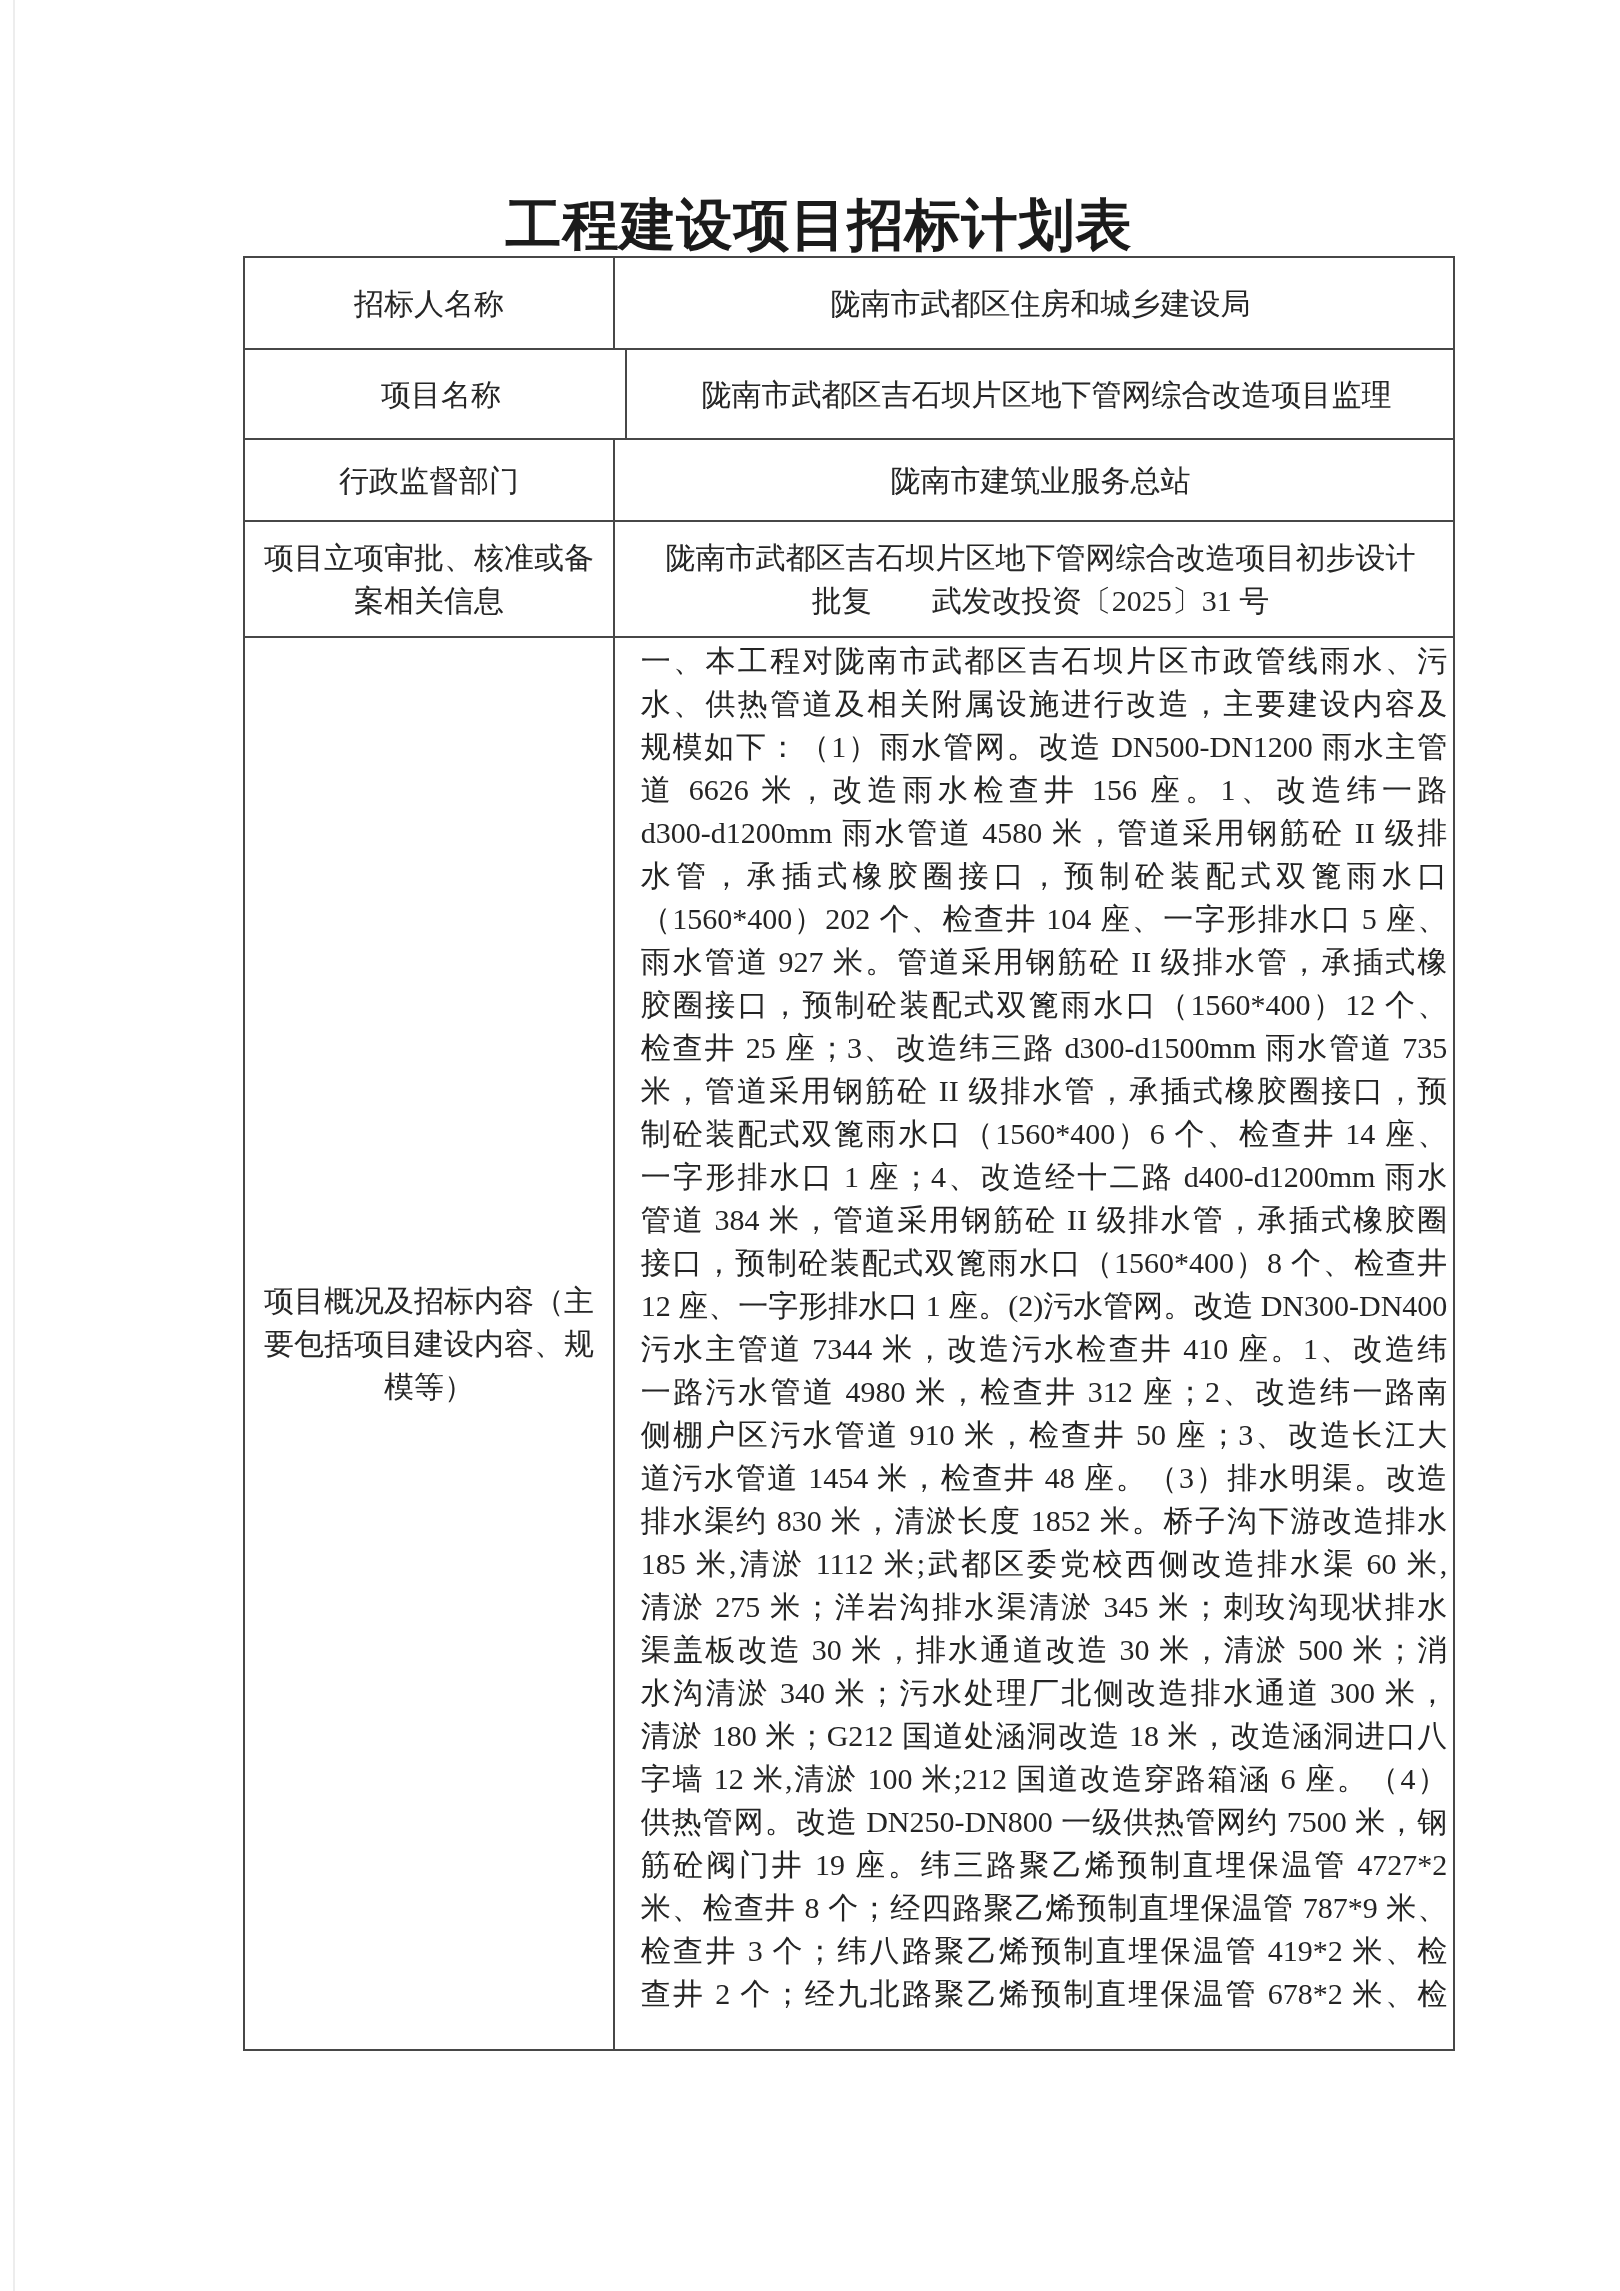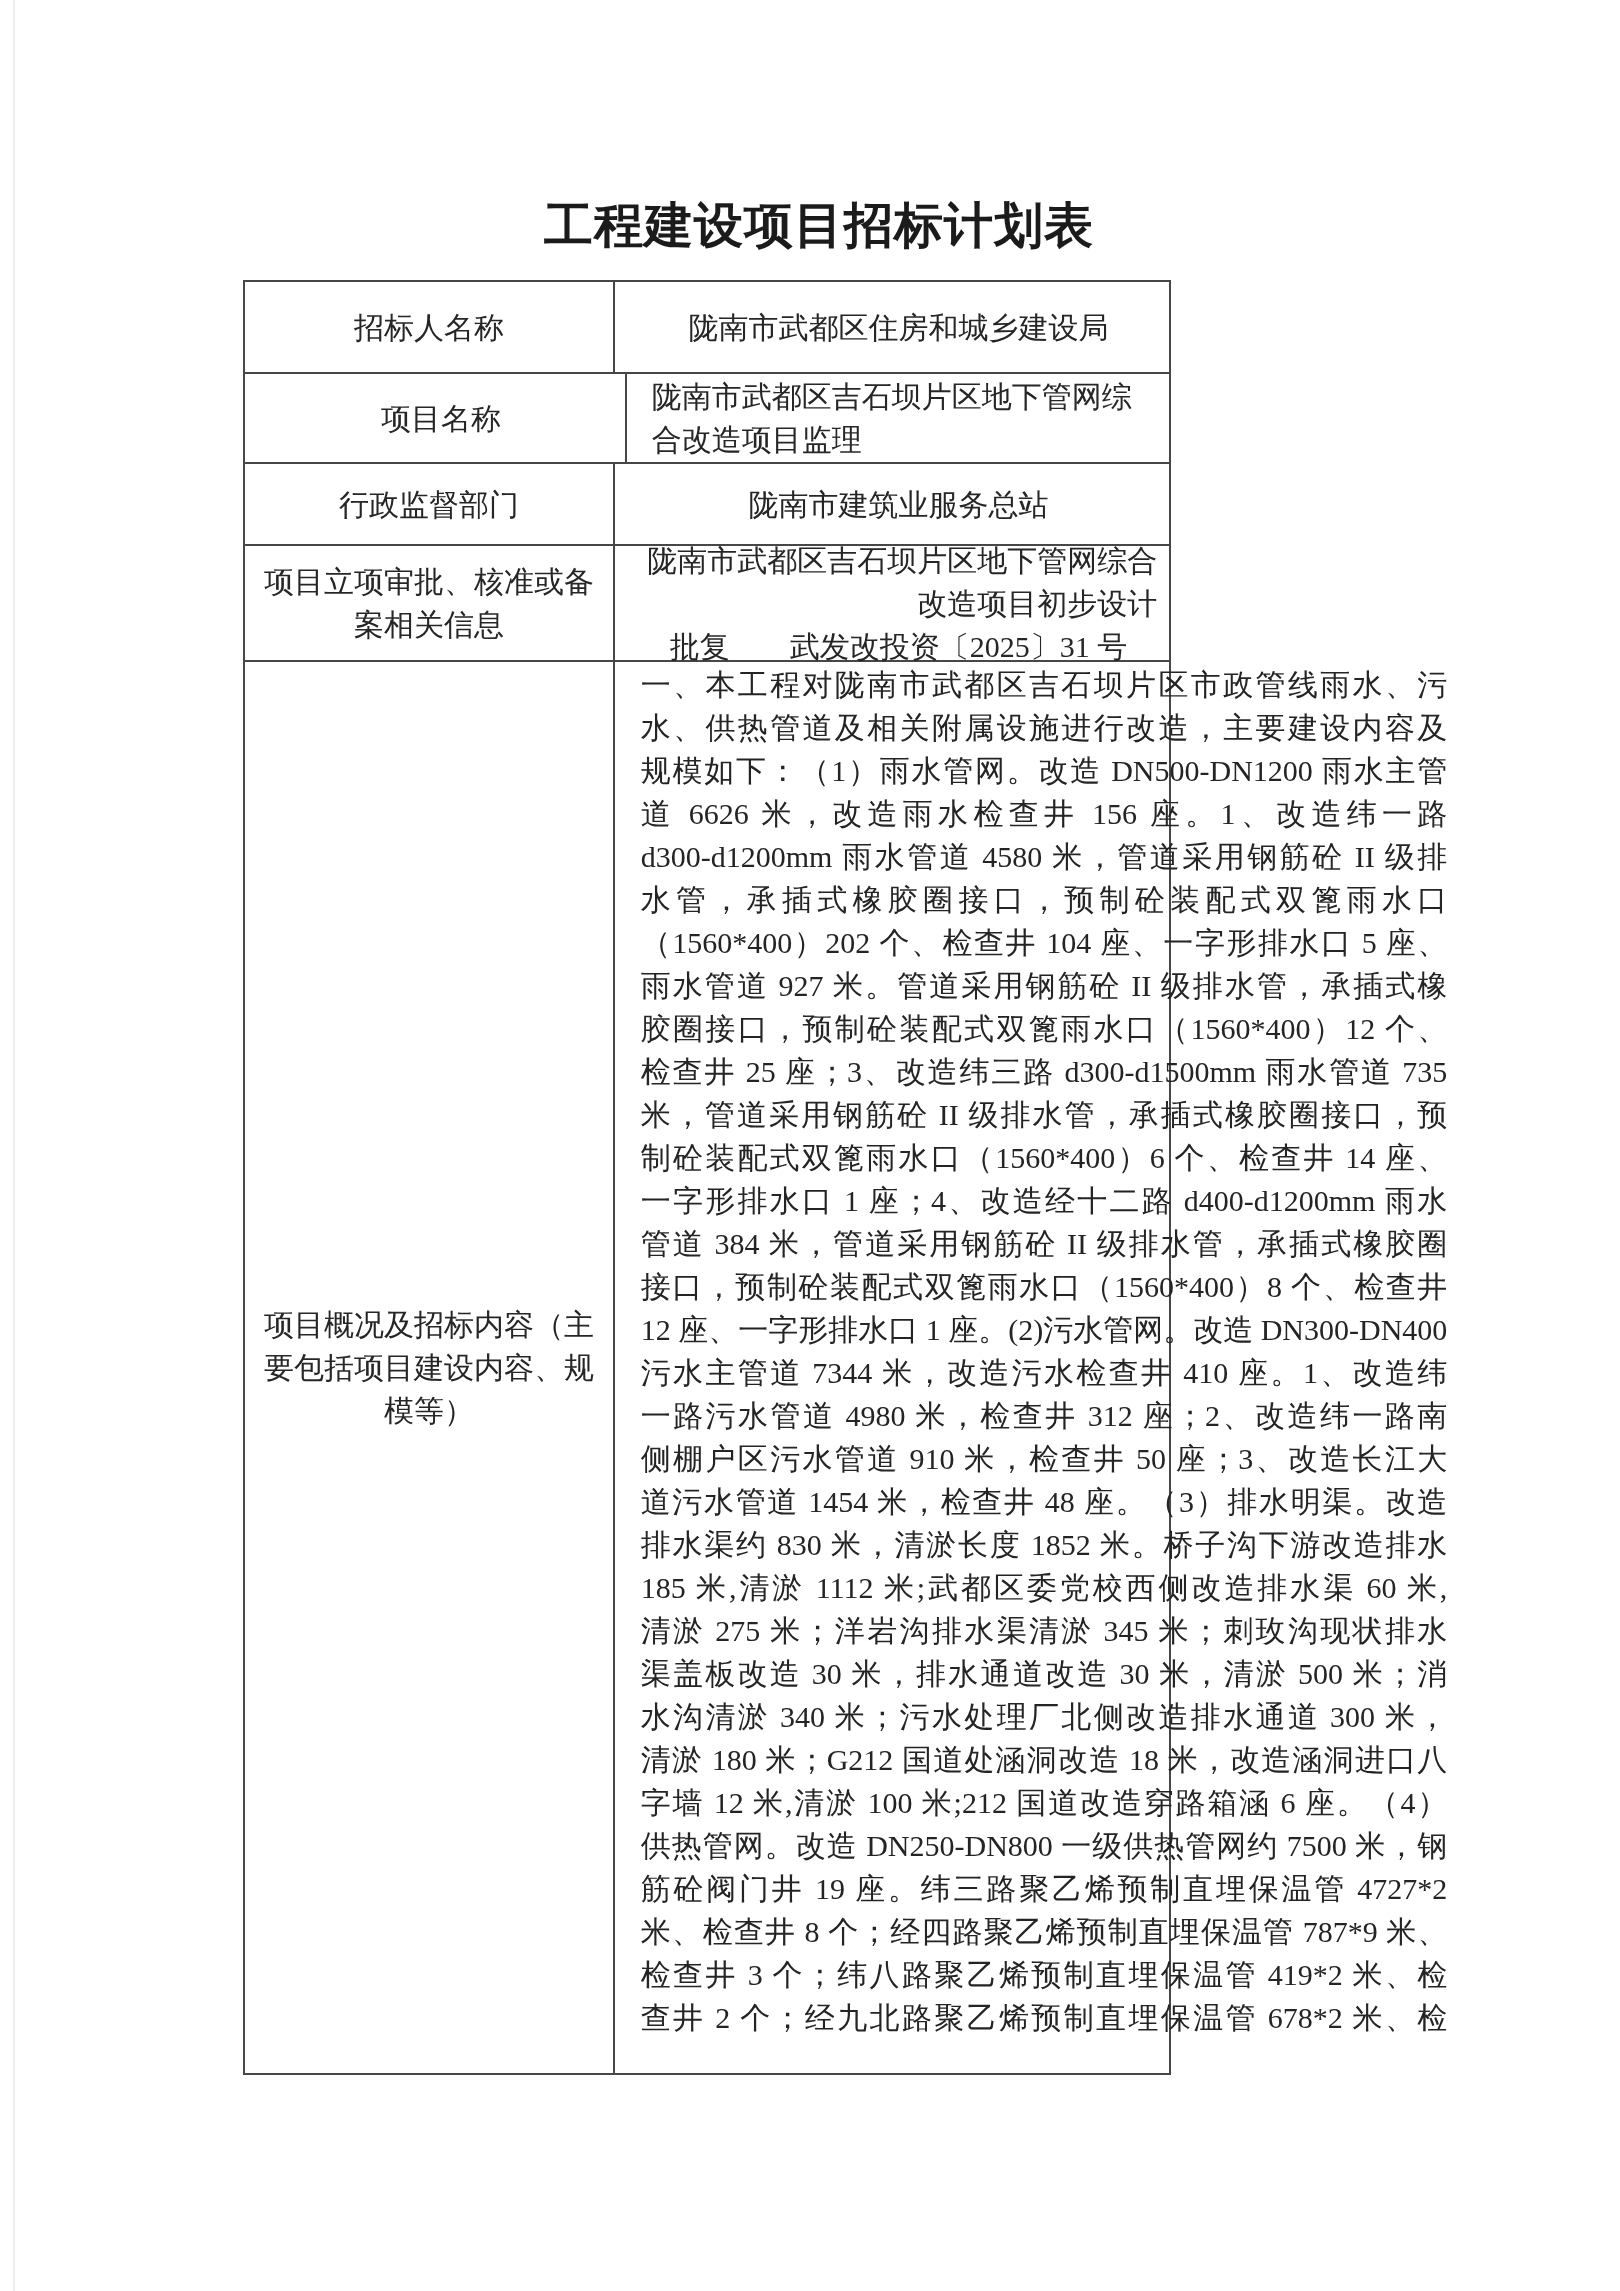--- a/index.html
+++ b/index.html
@@ -11,26 +11,26 @@
     color: #222222;
     overflow: hidden;
   }
   .scan-edge {
     position: absolute; left: 12.7px; top: 0; width: 2px; height: 100%;
     background: #ededed;
   }
   .doc-title {
     position: absolute; left: 243px; top: 196px; width: 1152px;
     text-align: center;
-    font-size: 49px; font-weight: bold; color: #1b1b1b;
+    font-size: 56px; font-weight: bold; color: #1b1b1b;
     letter-spacing: 1px;
     line-height: 59px;
   }
   .bid-table {
-    position: absolute; left: 243px; top: 280px; width: 928px;
+    position: absolute; left: 243px; top: 256px; width: 1212px;
     border: 2.9px solid #474747;
     background: #ffffff;
   }
   .trow { display: flex; border-bottom: 2px solid #474747; }
   .trow:last-child { border-bottom: none; }
   .label-cell {
     width: 370px; flex: 0 0 370px;
     border-right: 2px solid #474747;
     display: flex; align-items: center; justify-content: center;
     text-align: center;

